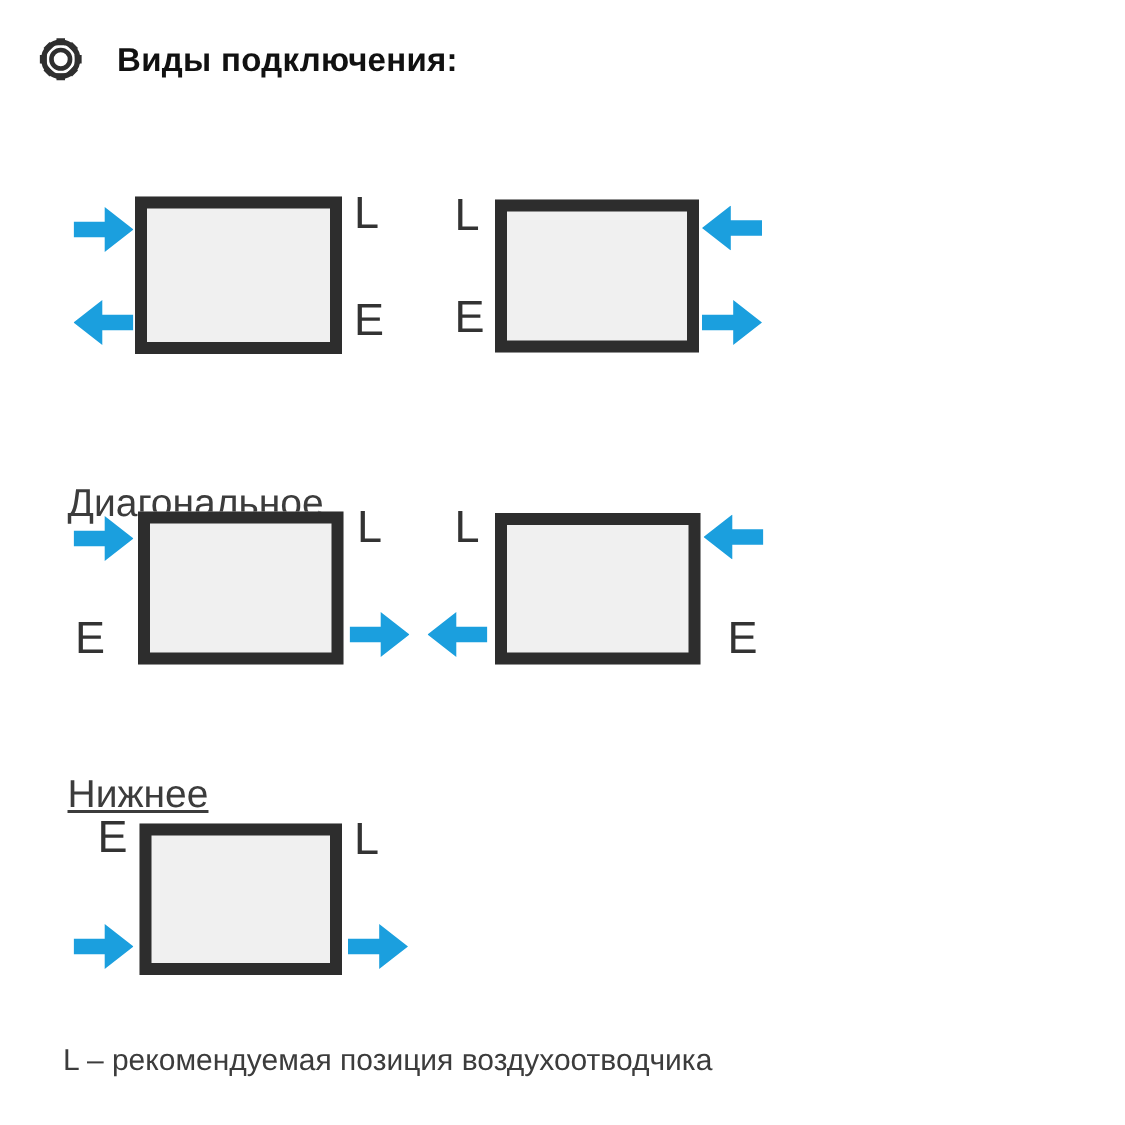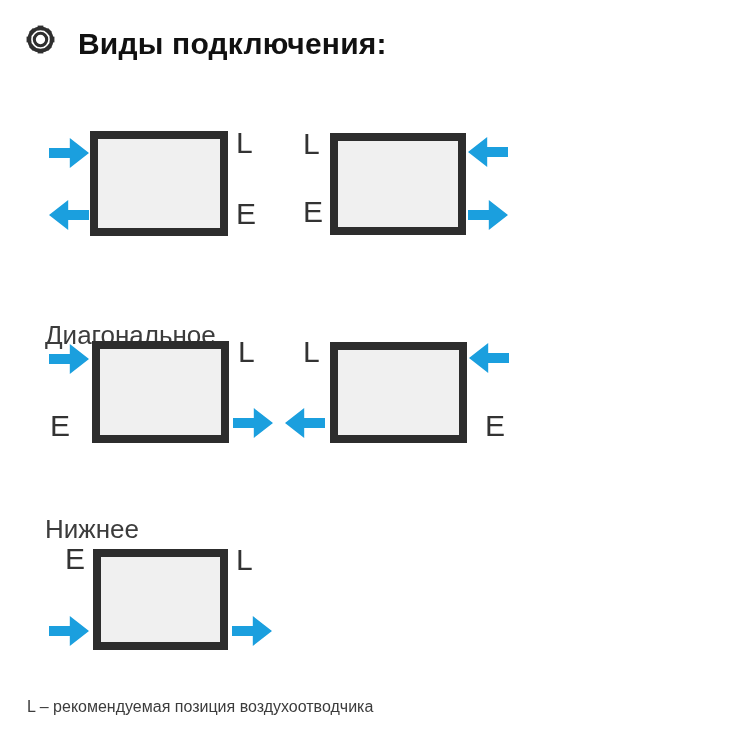--- a/index.html
+++ b/index.html
@@ -5,32 +5,32 @@
   html,body { margin:0; padding:0; background:#fff; }
   .canvas {
     position:relative; width:750px; height:750px; background:#ffffff;
     font-family:"Liberation Sans","DejaVu Sans",sans-serif; overflow:hidden;
   }
 
   
   .gear { position:absolute; left:24px; top:23px; width:33px; height:33px; }
   .header-title {
     position:absolute; left:78px; top:27px; margin:0;
-    font-size:30px; font-weight:bold; color:var(--heading,#111);
+    font-size:22px; font-weight:bold; color:var(--heading,#111);
     letter-spacing:0.2px;
   }
 
   
   .sec-title {
     position:absolute; margin:0; font-size:26px; font-weight:400;
     color:var(--text,#3C3C3C); line-height:1;
   }
   #s1-title { left:45px; top:99px; }
   #s2-title { left:45px; top:307px;margin-top:15px; }
-  #s3-title { left:45px; top:516px; }
+  #s3-title { left:45px; top:516px;text-decoration:underline; }
 
   
   .radiator {
     position:absolute; box-sizing:border-box;
     border:8px solid var(--radiator-border,#2D2D2D);
     background:var(--radiator-fill,#F0F0F0);
   }
   #r1a { left:90px;  top:131px; width:138px; height:105px; }
   #r1b { left:330px; top:133px; width:136px; height:102px; }
   #r2a { left:92px;  top:341px; width:137px; height:102px; }
@@ -66,22 +66,22 @@
   #a1b-out { left:468px; top:200px; }
   #a2a-in  { left:49px;  top:344px; }
   #a2a-out { left:233px; top:408px; }
   #a2b-in  { left:469px; top:343px; }
   #a2b-out { left:285px; top:408px; }
   #a3-in   { left:49px;  top:616px; }
   #a3-out  { left:232px; top:616px; }
 
   
   .legend {
-    position:absolute; left:27px; top:697px;
-    font-size:16px; line-height:20px; color:var(--text,#3C3C3C);
+    position:absolute; left:42px; top:697px;
+    font-size:20px; line-height:20px; color:var(--text,#3C3C3C);
   }
   .legend div { white-space:nowrap; }
 </style>
 </head>
 <body>
 
 <div class="canvas">
 
   <span class="gear">
     <svg viewBox="0 0 32 32" width="33" height="33">

